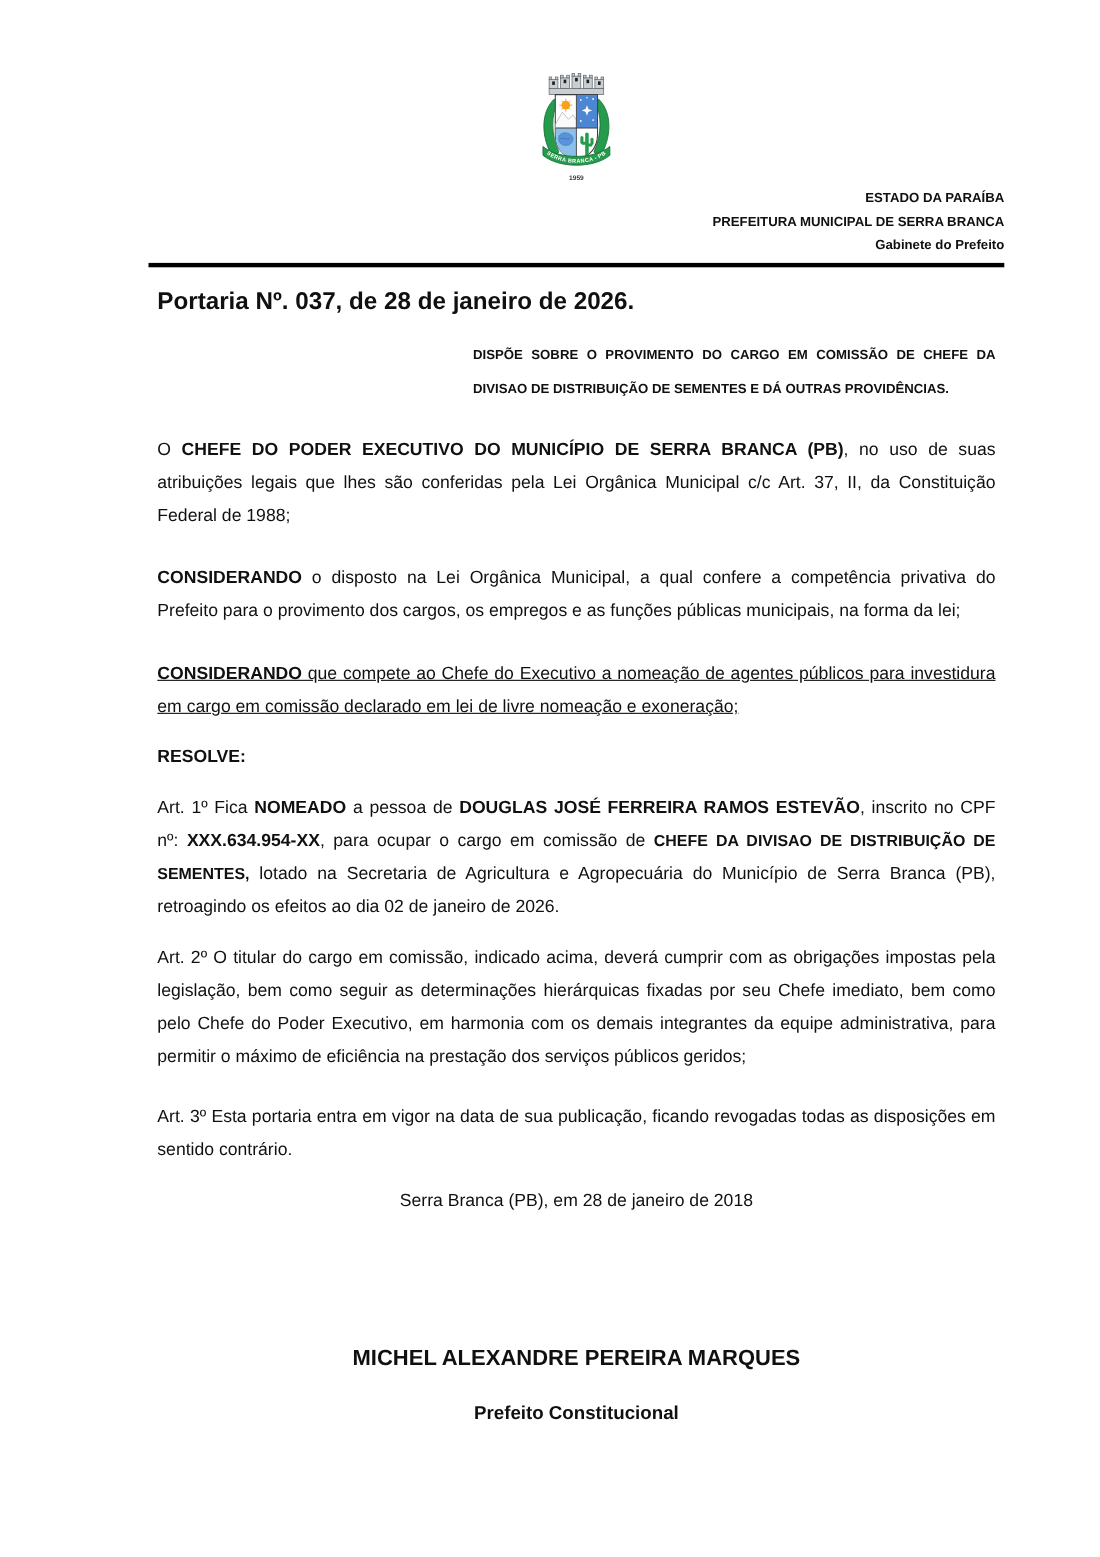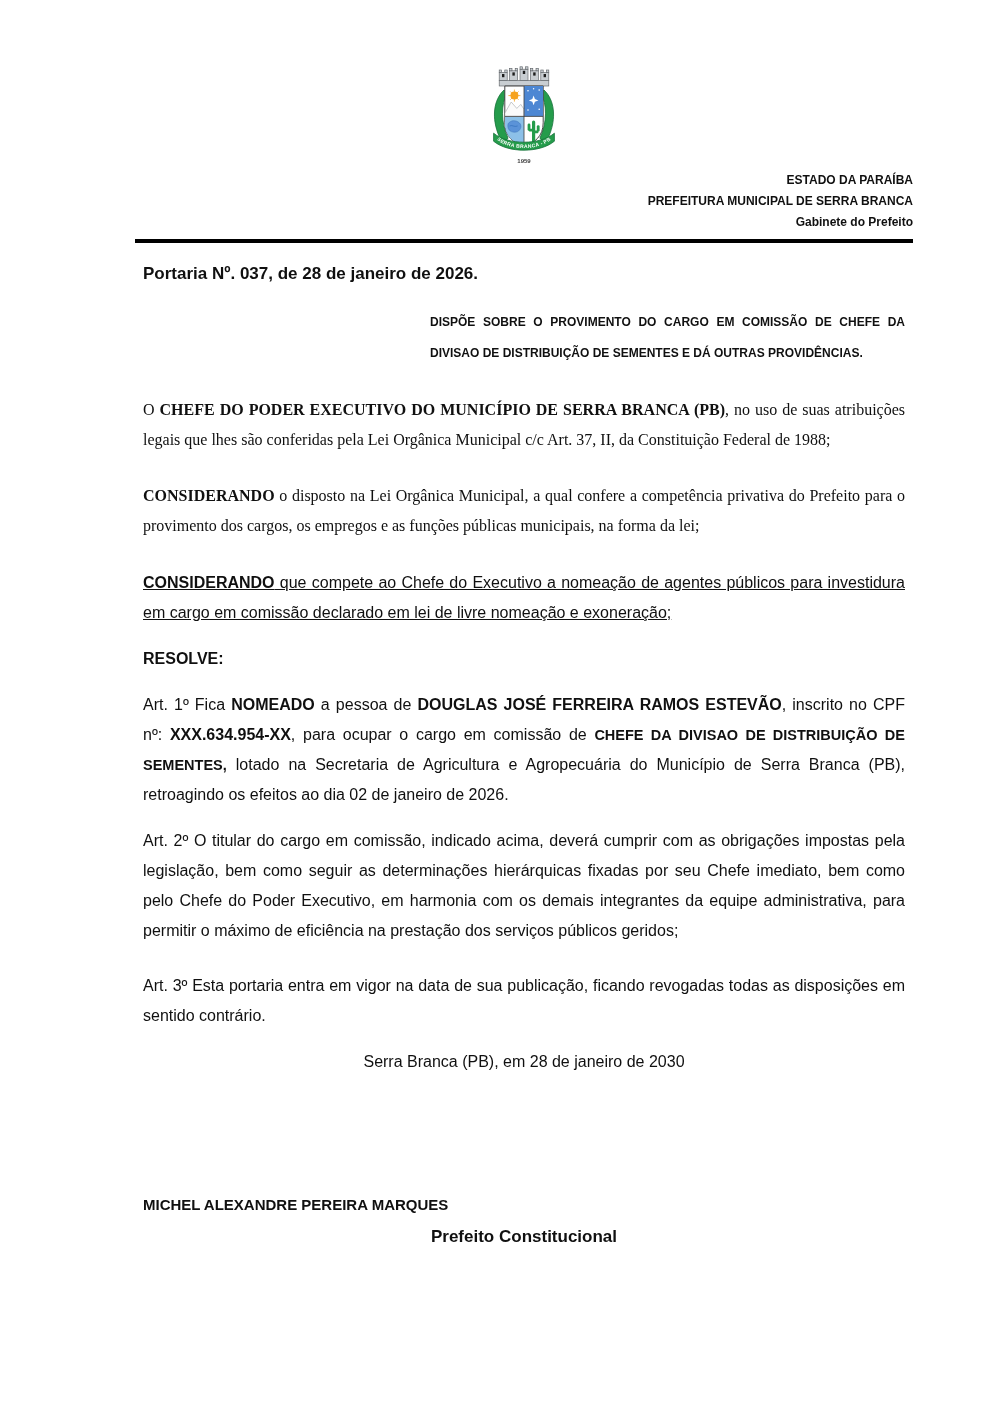--- a/index.html
+++ b/index.html
@@ -10,38 +10,38 @@
     padding-top:62px;
     font-family:"Liberation Sans", sans-serif;
     color:#101010;
     background:#ffffff;
     overflow:hidden;
   }
   .content { width:762px; margin-left:143px; }
   .crest { display:block; margin:0 auto 4px auto; }
   .hdr-block { margin:0 -8px; padding-bottom:6px; border-bottom:4px solid #000; }
   .hdr-line { text-align:right; font-weight:bold; font-size:12px; line-height:21px; white-space:nowrap; }
-  .doc-title { margin-top:21px; font-weight:bold; font-size:17px; line-height:20px; }
+  .doc-title { margin-top:21px; font-weight:bold; font-size:22px; line-height:20px; }
   .ementa {
     margin-top:23px; margin-left:287px;
     font-weight:bold; font-size:12px; line-height:31px;
     text-align:justify;
   }
   .p { font-size:16px; line-height:30px; text-align:justify; }
   .b { font-weight:bold; }
   .sc { font-size:14.5px; }
-  .m26 { margin-top:26px;font-family:Liberation Serif, serif; }
+  .m26 { margin-top:26px; }
   .m27 { margin-top:27px;text-decoration:underline; }
   .m25 { margin-top:25px; }
   .m14 { margin-top:4px; }
   .m12 { margin-top:12px; }
   .m13 { margin-top:13px; }
   .dateline { margin-top:13px; font-size:16px; line-height:30px; text-align:center; }
-  .sig-name { margin-top:117px; font-weight:bold; font-size:15px; line-height:22px; }
-  .sig-role { margin-top:10px; font-weight:bold; font-size:17px; line-height:22px; text-align:center; }
+  .sig-name { margin-top:117px; font-weight:bold; font-size:20px; line-height:22px; text-align:center; }
+  .sig-role { margin-top:28px; font-weight:bold; font-size:17px; line-height:22px; text-align:center; }
 </style>
 </head>
 <body>
 
 <div class="page">
   <div class="content">
 
     <div class="hdr-block">
       <svg class="crest" width="80" height="104" viewBox="0 0 100 130">
         <defs>
@@ -149,19 +149,19 @@
     <p class="p m27"><span class="b">CONSIDERANDO</span><span> que compete ao Chefe do Executivo a nomeação de agentes públicos para investidura em cargo em comissão declarado em lei de livre nomeação e exoneração;</span></p>
 
     <p class="p b m14">RESOLVE:</p>
 
     <p class="p m12"><span>Art. 1º Fica </span><span class="b">NOMEADO</span><span> a pessoa de </span><span class="b">DOUGLAS JOSÉ FERREIRA RAMOS ESTEVÃO</span><span>, inscrito no CPF nº: </span><span class="b">XXX.634.954-XX</span><span>, para ocupar o cargo em comissão de </span><span class="b sc">CHEFE DA DIVISAO DE DISTRIBUIÇÃO DE SEMENTES,</span><span> lotado na Secretaria de Agricultura e Agropecuária do Município de Serra Branca (PB), retroagindo os efeitos ao dia 02 de janeiro de 2026.</span></p>
 
     <p class="p m13">Art. 2º O titular do cargo em comissão, indicado acima, deverá cumprir com as obrigações impostas pela legislação, bem como seguir as determinações hierárquicas fixadas por seu Chefe imediato, bem como pelo Chefe do Poder Executivo, em harmonia com os demais integrantes da equipe administrativa, para permitir o máximo de eficiência na prestação dos serviços públicos geridos;</p>
 
     <p class="p m25">Art. 3º Esta portaria entra em vigor na data de sua publicação, ficando revogadas todas as disposições em sentido contrário.</p>
 
-    <div class="dateline">Serra Branca (PB), em 28 de janeiro de 2030</div>
+    <div class="dateline">Serra Branca (PB), em 28 de janeiro de 2018</div>
 
     <div class="sig-name">MICHEL ALEXANDRE PEREIRA MARQUES</div>
     <div class="sig-role">Prefeito Constitucional</div>
 
   </div>
 </div>
 
 </body></html>

